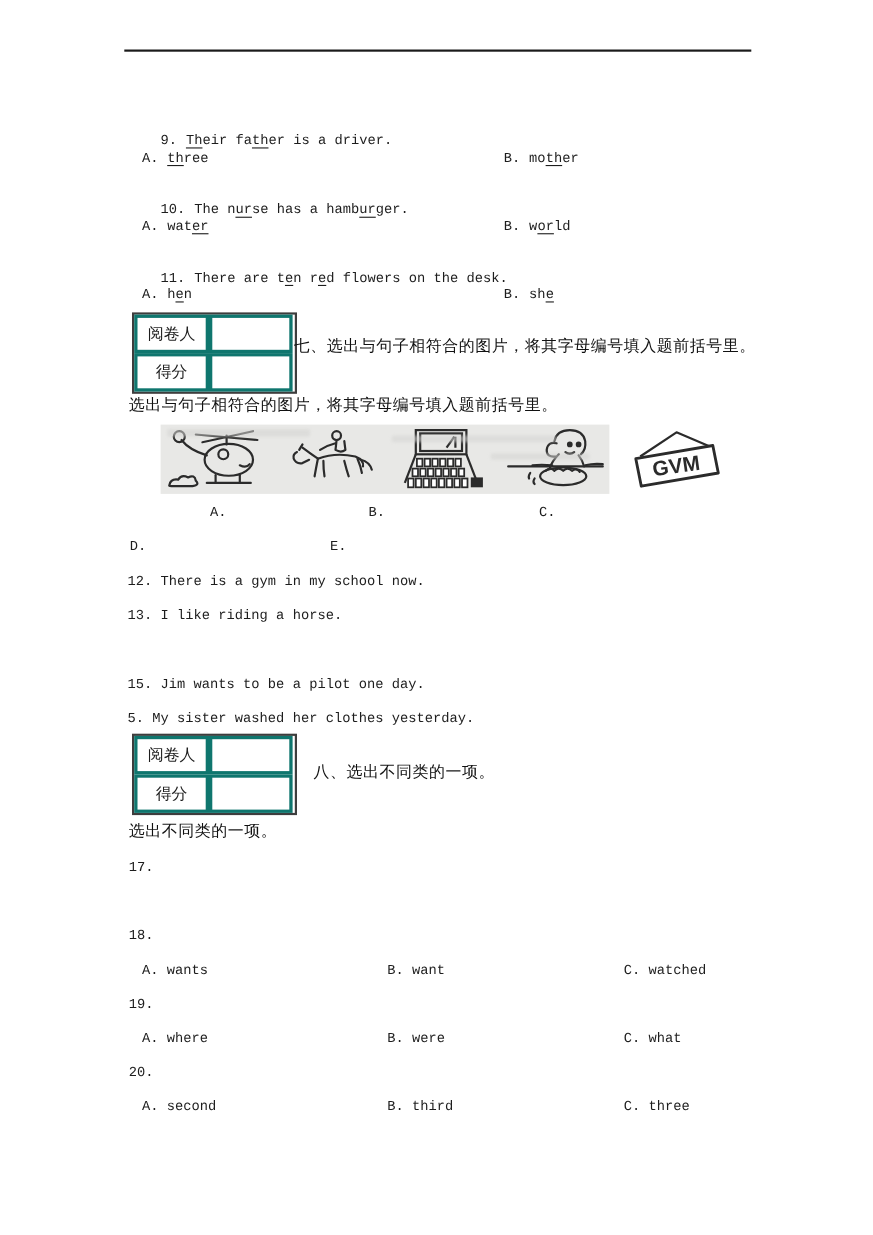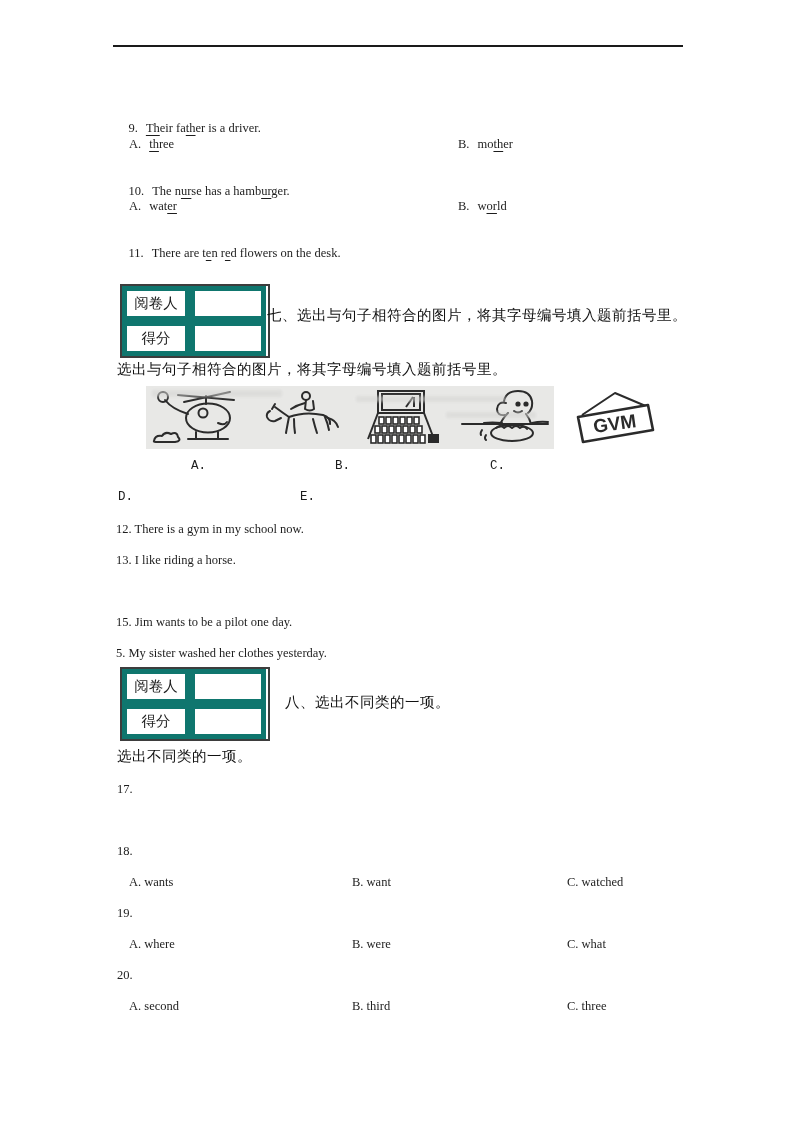--- a/index.html
+++ b/index.html
@@ -2,36 +2,36 @@
 <html><head>
 <meta charset="utf-8">
 <style>
   html,body{margin:0;padding:0;background:#ffffff;}
   .page{
     position:relative;width:794px;height:1123px;background:#ffffff;
     font-family:"Liberation Mono","DejaVu Sans Mono",monospace;
     color:#1d1d1d;overflow:hidden;
   }
   .rule{position:absolute;left:113px;top:45px;width:570px;height:2px;background:#1a1a1a;}
-  .line{position:absolute;font-size:12.5px;line-height:16px;white-space:pre;font-family:Liberation Serif, serif;}
+  .line{position:absolute;font-size:12.5px;line-height:16px;white-space:pre;}
   .qnum{margin-right:8px;}
   .u{text-decoration:underline;text-underline-offset:3px;text-decoration-thickness:1px;}
   .opt-a2{position:absolute;left:129px;top:0;}
   .opt-b2{position:absolute;left:458px;top:0;}
   .opt-a3{position:absolute;left:129px;top:0;}
   .opt-b3{position:absolute;left:352px;top:0;}
   .opt-c3{position:absolute;left:567px;top:0;}
   .optlabel{margin-right:8px;}
   .cjk{font-family:"Liberation Sans",sans-serif;font-size:14.5px;line-height:18px;
        letter-spacing:.5px;color:#111;}
   
   .grader{position:absolute;left:120px;width:146px;height:70px;
           display:grid;grid-template-columns:68px 76px;grid-template-rows:1fr 1fr;
           border:2px solid #3d3d3d;}
-  .gcell{border:5px solid #0f766e;display:flex;align-items:center;justify-content:center;
+  .gcell{border:3px solid #0f766e;display:flex;align-items:center;justify-content:center;
          font-family:"Liberation Sans",sans-serif;font-size:14.5px;color:#1d1d1d;}
   
   .strip{position:absolute;left:146px;top:386px;width:408px;height:63px;
          background:#e8e8e6;display:flex;align-items:center;justify-content:space-between;
          padding:0 2px;box-sizing:border-box;}
   .strip svg{flex:0 0 auto;}
   .smudge{position:absolute;background:#d4d4d2;opacity:.55;filter:blur(1.5px);border-radius:2px;}
   .gymsign{position:absolute;left:568px;top:386px;}
   .plabel{position:absolute;font-size:12.5px;}
 </style>
@@ -53,20 +53,24 @@
   <div class="line" style="left:116px;top:167px">
     <span class="qnum">10.</span><span><span>The n</span><span class="u">ur</span><span>se has a hamb</span><span class="u">ur</span><span>ger.</span></span>
   </div>
   <div class="line" style="left:0;top:198px;width:794px">
     <span class="opt-a2"><span class="optlabel">A.</span><span><span>wat</span><span class="u">er</span></span></span>
     <span class="opt-b2"><span class="optlabel">B.</span><span><span>w</span><span class="u">or</span><span>ld</span></span></span>
   </div>
 
   <div class="line" style="left:116px;top:229px">
     <span class="qnum">11.</span><span><span>There are t</span><span class="u">e</span><span>n r</span><span class="u">e</span><span>d flowers on the desk.</span></span>
+  </div>
+  <div class="line" style="left:0;top:260px;width:794px">
+    <span class="opt-a2"><span class="optlabel">A.</span><span><span>h</span><span class="u">e</span><span>n</span></span></span>
+    <span class="opt-b2"><span class="optlabel">B.</span><span><span>sh</span><span class="u">e</span></span></span>
   </div>
 
   <div class="grader" style="top:284px">
     <div class="gcell">阅卷人</div>
     <div class="gcell"></div>
     <div class="gcell">得分</div>
     <div class="gcell"></div>
   </div>
 
   <div class="line cjk" style="left:267px;top:306px">七、选出与句子相符合的图片，将其字母编号填入题前括号里。</div>

